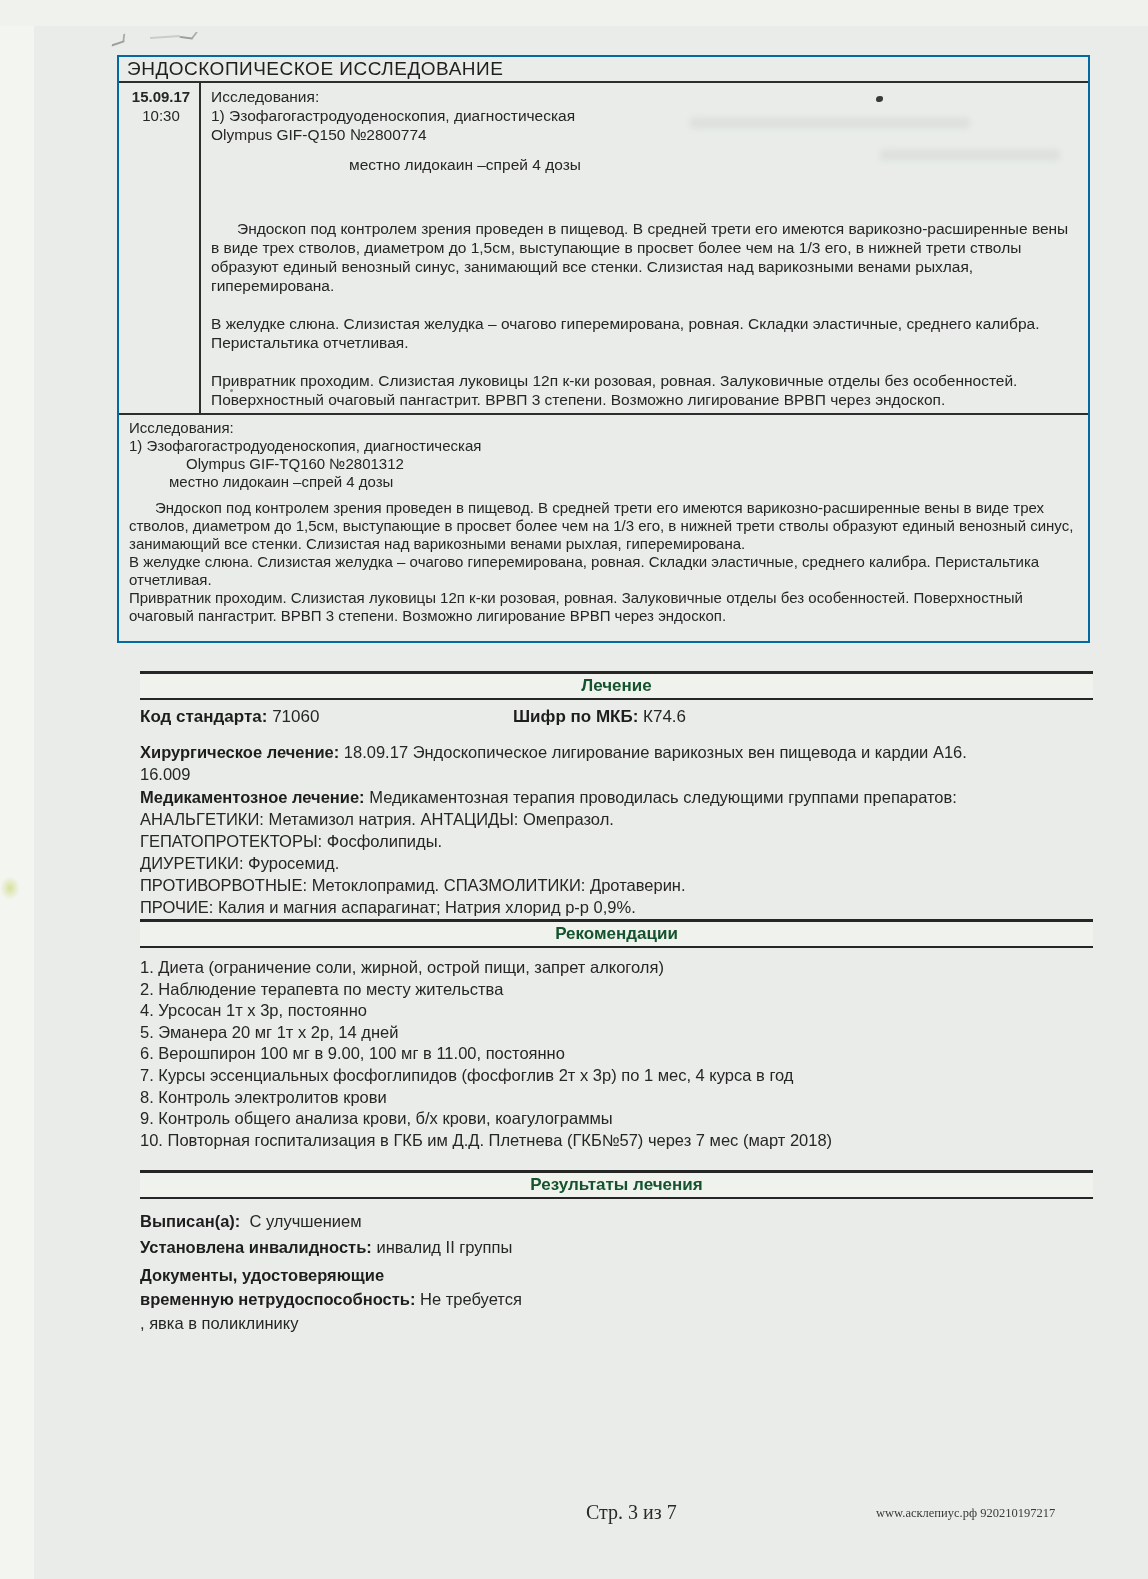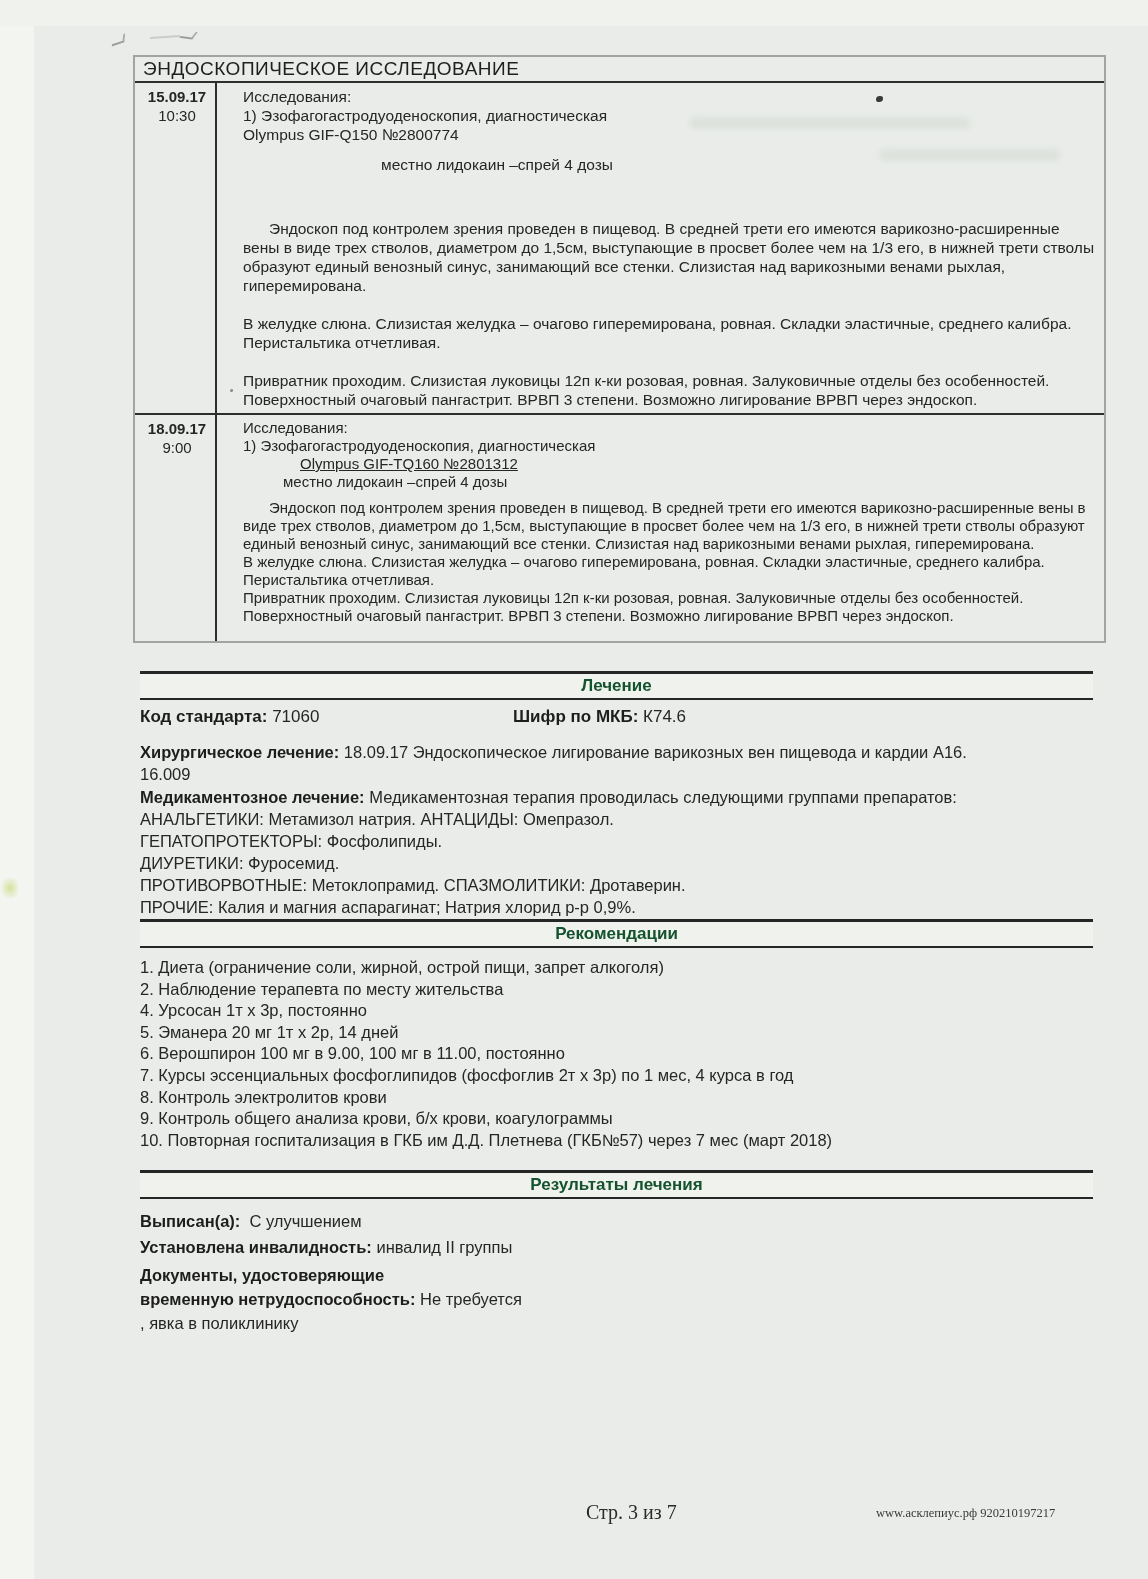--- a/index.html
+++ b/index.html
@@ -15,41 +15,41 @@
 
   
   .speck { position:absolute; background:#3a3a3a; border-radius:60% 40% 55% 45%; }
   .pen-mark { position:absolute; width:11px; height:6px; border-bottom:2px solid #8a8a8a; border-right:2px solid #9a9a9a; transform:rotate(-18deg) skewX(-25deg); opacity:.8; }
   .pen-dash { position:absolute; width:30px; height:0; border-top:2px solid #c9ccc7; transform:rotate(-4deg); }
   .green-blob { position:absolute; width:20px; height:24px; background:radial-gradient(ellipse at center, rgba(190,210,90,.55), rgba(190,210,90,0) 70%); }
   .ghost { position:absolute; height:10px; background:rgba(110,125,115,.10); filter:blur(3px); border-radius:4px; }
 
   
   .doc-table {
-    position:absolute; left:133px; top:55px; width:969px;
-    border:2px solid #a3a3a3;
+    position:absolute; left:117px; top:55px; width:969px;
+    border:2px solid #0369a1;
   }
   .tbl-title {
     font-size:19px; letter-spacing:.5px; color:#1f1f1f;
     padding:1px 8px 2px 8px; line-height:21px;
     border-bottom:2px solid #2e2e2e;
   }
-  .tbl-row { display:flex; align-items:stretch;gap:16px; }
+  .tbl-row { display:flex; align-items:stretch; }
   .tbl-row + .tbl-row { border-top:2px solid #2e2e2e; }
   .cell-date {
     width:72px; flex:none; border-right:2px solid #2e2e2e;
     padding:4px 2px 0 6px; text-align:center;
     font-size:15px; line-height:19px;
   }
   .cell-date .d { font-weight:bold; }
   .cell-body { flex:1; padding:4px 8px 4px 10px; font-size:15.5px; line-height:19px; }
   .row1-body { min-height:303px; }
   .row2-body { min-height:218px; font-size:15px; line-height:18px; }
   .indent-anesth1 { margin-left:138px; margin-top:11px; }
-  .indent-dev2    { margin-left:57px;text-decoration:underline; }
+  .indent-dev2    { margin-left:57px; }
   .indent-anesth2 { margin-left:40px; }
   .para-esoph1 { margin-top:45px; text-indent:26px; }
   .para-stom1  { margin-top:19px; }
   .para-duod1  { margin-top:19px; }
   .para-esoph2 { margin-top:8px; text-indent:26px; }
 
   
   .section { position:absolute; left:140px; width:953px; }
   .band {
     border-top:3px solid #262626; border-bottom:2px solid #262626;
@@ -99,24 +99,20 @@
       <div>1) Эзофагогастродуоденоскопия, диагностическая</div>
       <div>Olympus GIF-Q150 №2800774</div>
       <div class="indent-anesth1">местно лидокаин –спрей  4 дозы</div>
       <div class="para-esoph1">Эндоскоп под контролем зрения проведен в пищевод. В средней трети его имеются варикозно-расширенные вены в виде трех стволов, диаметром до 1,5см, выступающие в просвет более чем на 1/3 его, в нижней трети  стволы образуют единый венозный синус, занимающий все стенки. Слизистая над варикозными венами рыхлая, гиперемирована.</div>
       <div class="para-stom1">В желудке слюна. Слизистая желудка – очагово гиперемирована, ровная. Складки эластичные, среднего калибра. Перистальтика отчетливая.</div>
       <div class="para-duod1">Привратник проходим. Слизистая луковицы 12п к-ки розовая, ровная. Залуковичные отделы без особенностей. Поверхностный очаговый пангастрит. ВРВП 3 степени. Возможно лигирование ВРВП через эндоскоп.</div>
     </div>
   </div>
 
   <div class="tbl-row">
-    <div class="cell-date">
-      <div class="d">18.09.17</div>
-      <div>9:00</div>
-    </div>
     <div class="cell-body row2-body">
       <div>Исследования:</div>
       <div>1) Эзофагогастродуоденоскопия, диагностическая</div>
       <div class="indent-dev2">Olympus GIF-TQ160 №2801312</div>
       <div class="indent-anesth2">местно лидокаин –спрей  4 дозы</div>
       <div class="para-esoph2">Эндоскоп под контролем зрения проведен в пищевод. В средней трети его имеются варикозно-расширенные вены в виде трех стволов, диаметром до 1,5см, выступающие в просвет более чем на 1/3 его, в нижней трети  стволы образуют единый венозный синус, занимающий все стенки. Слизистая над варикозными венами рыхлая, гиперемирована.</div>
       <div>В желудке слюна. Слизистая желудка – очагово гиперемирована, ровная. Складки эластичные, среднего калибра. Перистальтика отчетливая.</div>
       <div>Привратник проходим. Слизистая луковицы 12п к-ки розовая, ровная. Залуковичные отделы без особенностей. Поверхностный очаговый пангастрит. ВРВП 3 степени. Возможно лигирование ВРВП через эндоскоп.</div>
     </div>
   </div>

